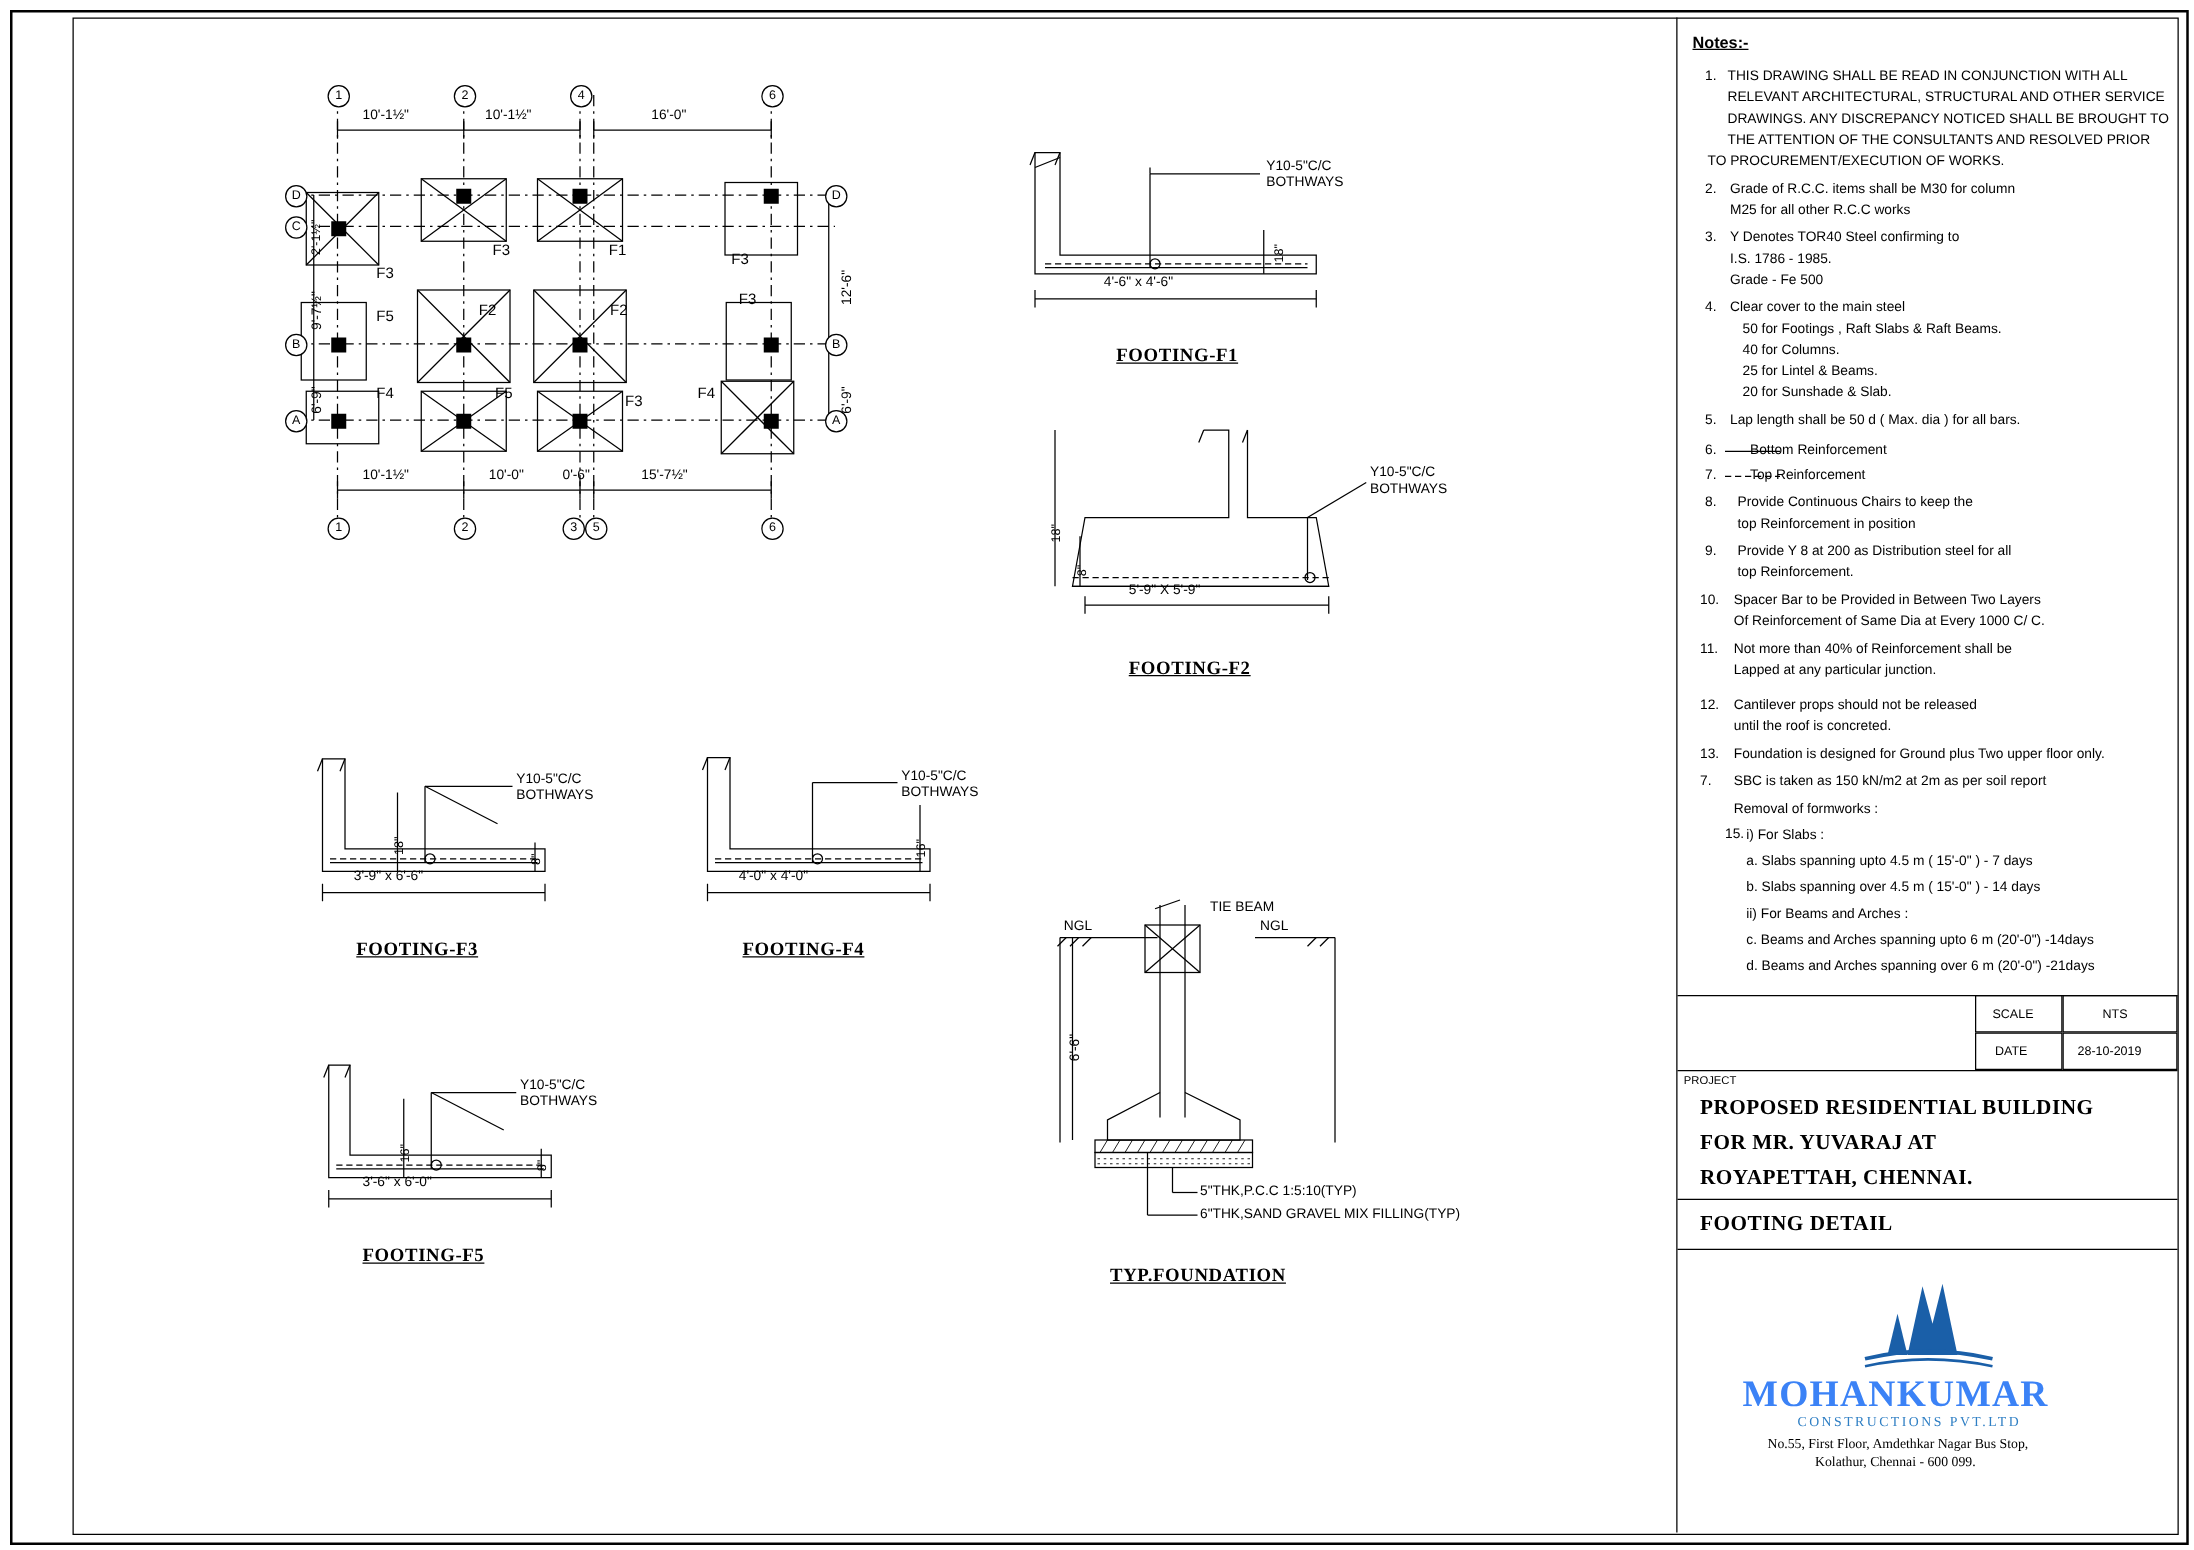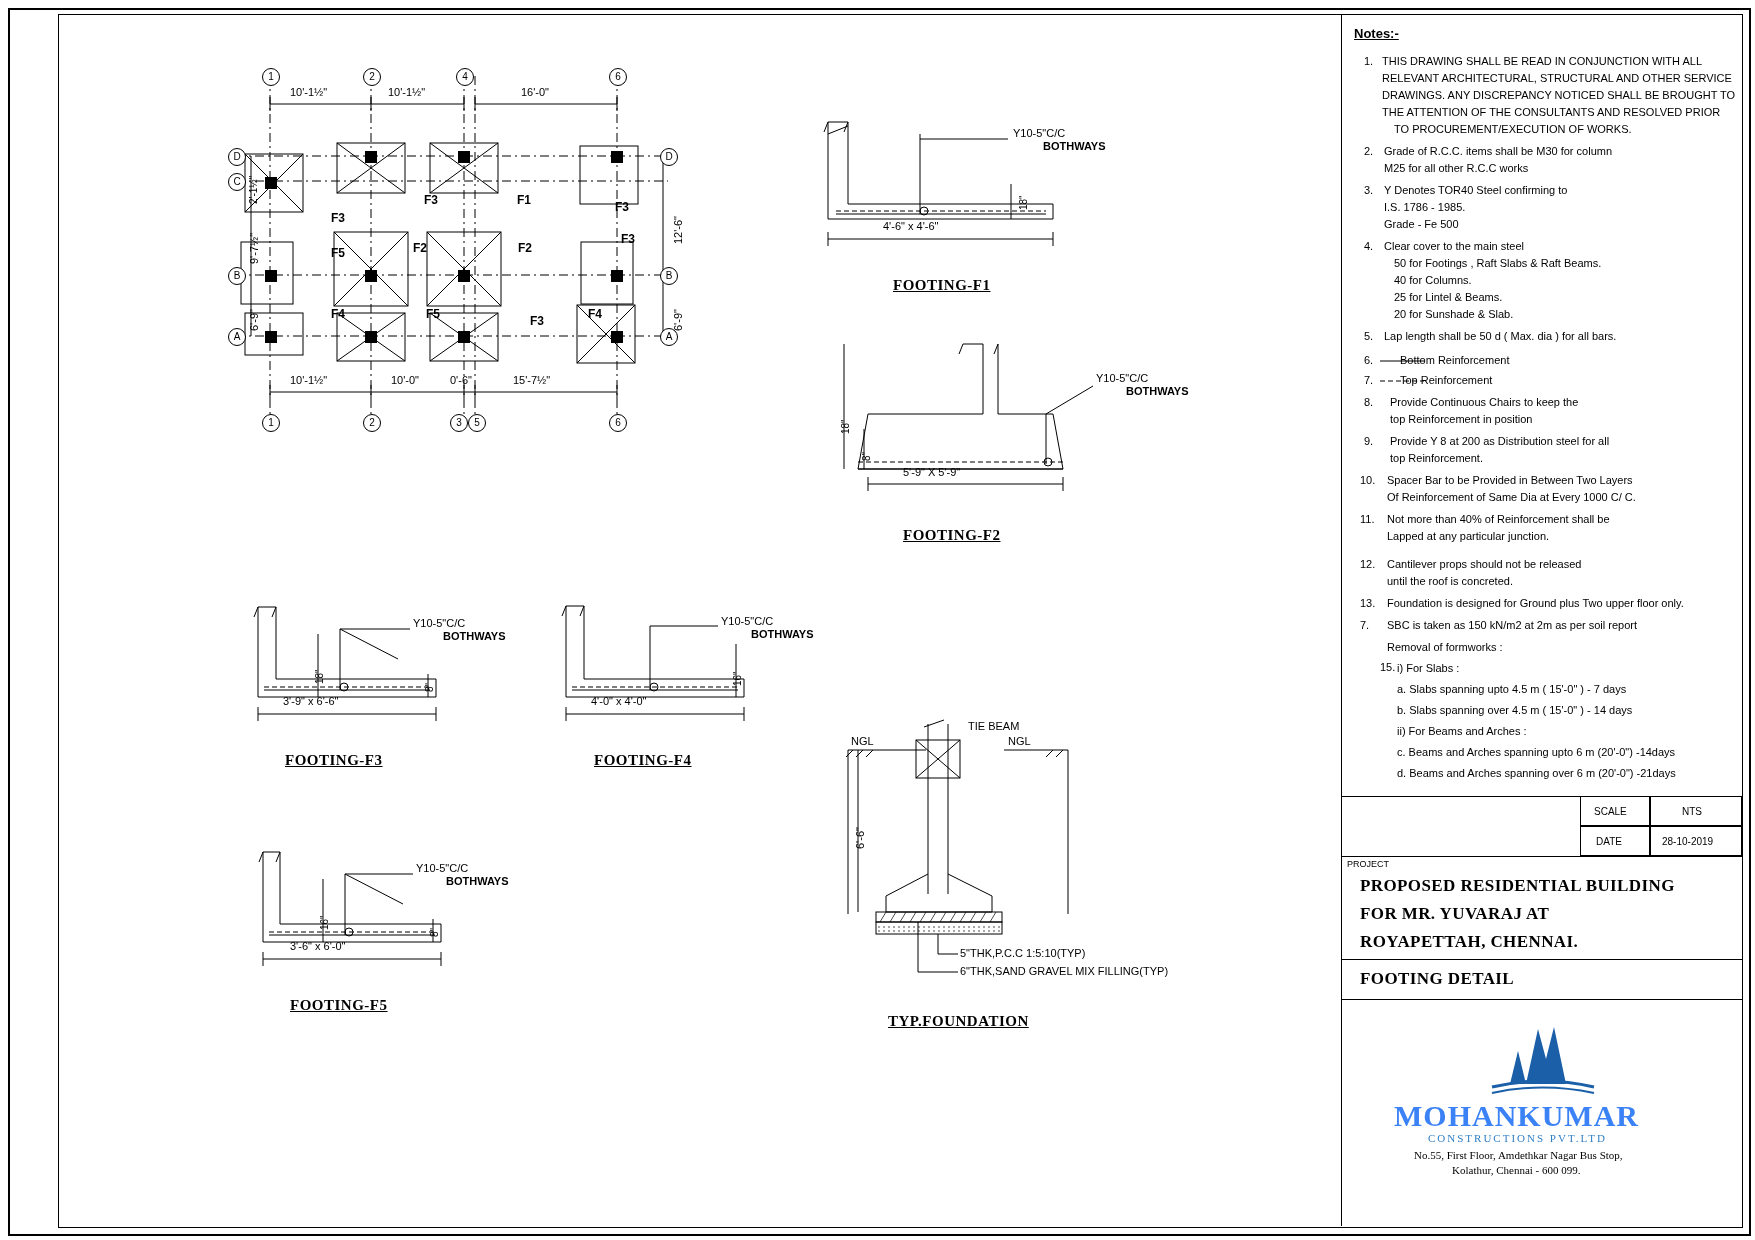--- a/index.html
+++ b/index.html
@@ -9,21 +9,21 @@
   .border-inner{position:absolute;left:58px;top:14px;width:1683px;height:1212px;border:1px solid #000;}
   .drawing-area{position:absolute;left:58px;top:14px;width:1283px;height:1212px;}
   .notes-panel{position:absolute;left:1341px;top:14px;width:400px;height:1212px;border-left:1px solid #000;}
   .ln{position:absolute;background:#000;}
   .h{height:1px;}
   .txt{position:absolute;white-space:nowrap;font-family:"Liberation Sans",sans-serif;}
   .t10{font-size:10px;}
   .t11{font-size:11px;}
   .t12{font-size:12px;}
   .t15{font-size:15px;}
-  .bold{font-weight:bold;margin-left:30px;}
+  .bold{font-weight:normal;}
   .cap{font-family:"Liberation Serif",serif;font-weight:bold;text-decoration:underline;letter-spacing:0.5px;margin-top:20px;}
   .rot{transform-origin:0 0;transform:rotate(-90deg);}
   .gridcircle{position:absolute;width:16px;height:16px;border:1px solid #000;border-radius:50%;font-size:10px;text-align:center;line-height:16px;background:#fff;}
   .col{position:absolute;background:#000;}
   .notes-title{position:absolute;left:12px;top:12px;font-size:13px;font-weight:bold;text-decoration:underline;}
   .note-num{position:absolute;font-size:11px;}
   .note-txt{position:absolute;font-size:11px;}
   .tb{position:absolute;border:1px solid #000;box-sizing:border-box;}
   .tbtxt{position:absolute;font-size:10px;}
   .proj-title{position:absolute;font-family:"Liberation Serif",serif;font-size:17px;font-weight:bold;letter-spacing:0.4px;}
@@ -363,21 +363,21 @@
   </div>
 
   <div class="notes-panel">
     <div class="notes-title">Notes:-</div>
 
     <div class="note-num" style="left:22px;top:41px;">1.</div>
     <div class="note-txt" style="left:40px;top:41px;">THIS DRAWING SHALL BE READ IN CONJUNCTION WITH ALL</div>
     <div class="note-txt" style="left:40px;top:58px;">RELEVANT ARCHITECTURAL, STRUCTURAL AND OTHER SERVICE</div>
     <div class="note-txt" style="left:40px;top:75px;">DRAWINGS. ANY DISCREPANCY NOTICED SHALL BE BROUGHT TO</div>
     <div class="note-txt" style="left:40px;top:92px;">THE ATTENTION OF THE CONSULTANTS AND RESOLVED PRIOR</div>
-    <div class="note-txt" style="left:52px;top:109px;">TO PROCUREMENT/EXECUTION OF WORKS.</div>
+    <div class="note-txt" style="left:24px;top:109px;">TO PROCUREMENT/EXECUTION OF WORKS.</div>
 
     <div class="note-num" style="left:22px;top:131px;">2.</div>
     <div class="note-txt" style="left:42px;top:131px;">Grade of R.C.C. items shall be M30 for column</div>
     <div class="note-txt" style="left:42px;top:148px;">M25 for all other R.C.C works</div>
 
     <div class="note-num" style="left:22px;top:170px;">3.</div>
     <div class="note-txt" style="left:42px;top:170px;">Y Denotes TOR40 Steel confirming to</div>
     <div class="note-txt" style="left:42px;top:187px;">I.S. 1786 - 1985.</div>
     <div class="note-txt" style="left:42px;top:204px;">Grade - Fe 500</div>
 
@@ -463,17 +463,17 @@
 
     <svg width="400" height="200" style="left:0;top:995px;">
       <g fill="#1a5fa8">
         <path d="M184 75 L196 20 L204 50 L212 18 L224 75 Z"></path>
         <path d="M168 75 L176 42 L184 75 Z"></path>
       </g>
       <path d="M150 78 Q200 66 252 78" stroke="#1a5fa8" stroke-width="3" fill="none"></path>
       <path d="M150 84 Q200 73 252 84" stroke="#1a5fa8" stroke-width="2" fill="none"></path>
     </svg>
     <div class="logo-text" style="left:52px;top:1085px;font-size:30px;font-weight:bold;color:#3b82f6;letter-spacing:1px;">MOHANKUMAR</div>
-    <div class="logo-text" style="left:86px;top:1118px;font-size:11px;color:#2f7fc4;letter-spacing:2px;text-align:center;">CONSTRUCTIONS PVT.LTD</div>
+    <div class="logo-text" style="left:96px;top:1118px;font-size:11px;color:#2f7fc4;letter-spacing:2px;text-align:center;">CONSTRUCTIONS PVT.LTD</div>
     <div class="logo-text" style="left:72px;top:1135px;font-size:11px;color:#000;">No.55, First Floor, Amdethkar Nagar Bus Stop,</div>
     <div class="logo-text" style="left:110px;top:1150px;font-size:11px;color:#000;">Kolathur, Chennai - 600 099.</div>
   </div>
 </div>
 
 </body></html>

